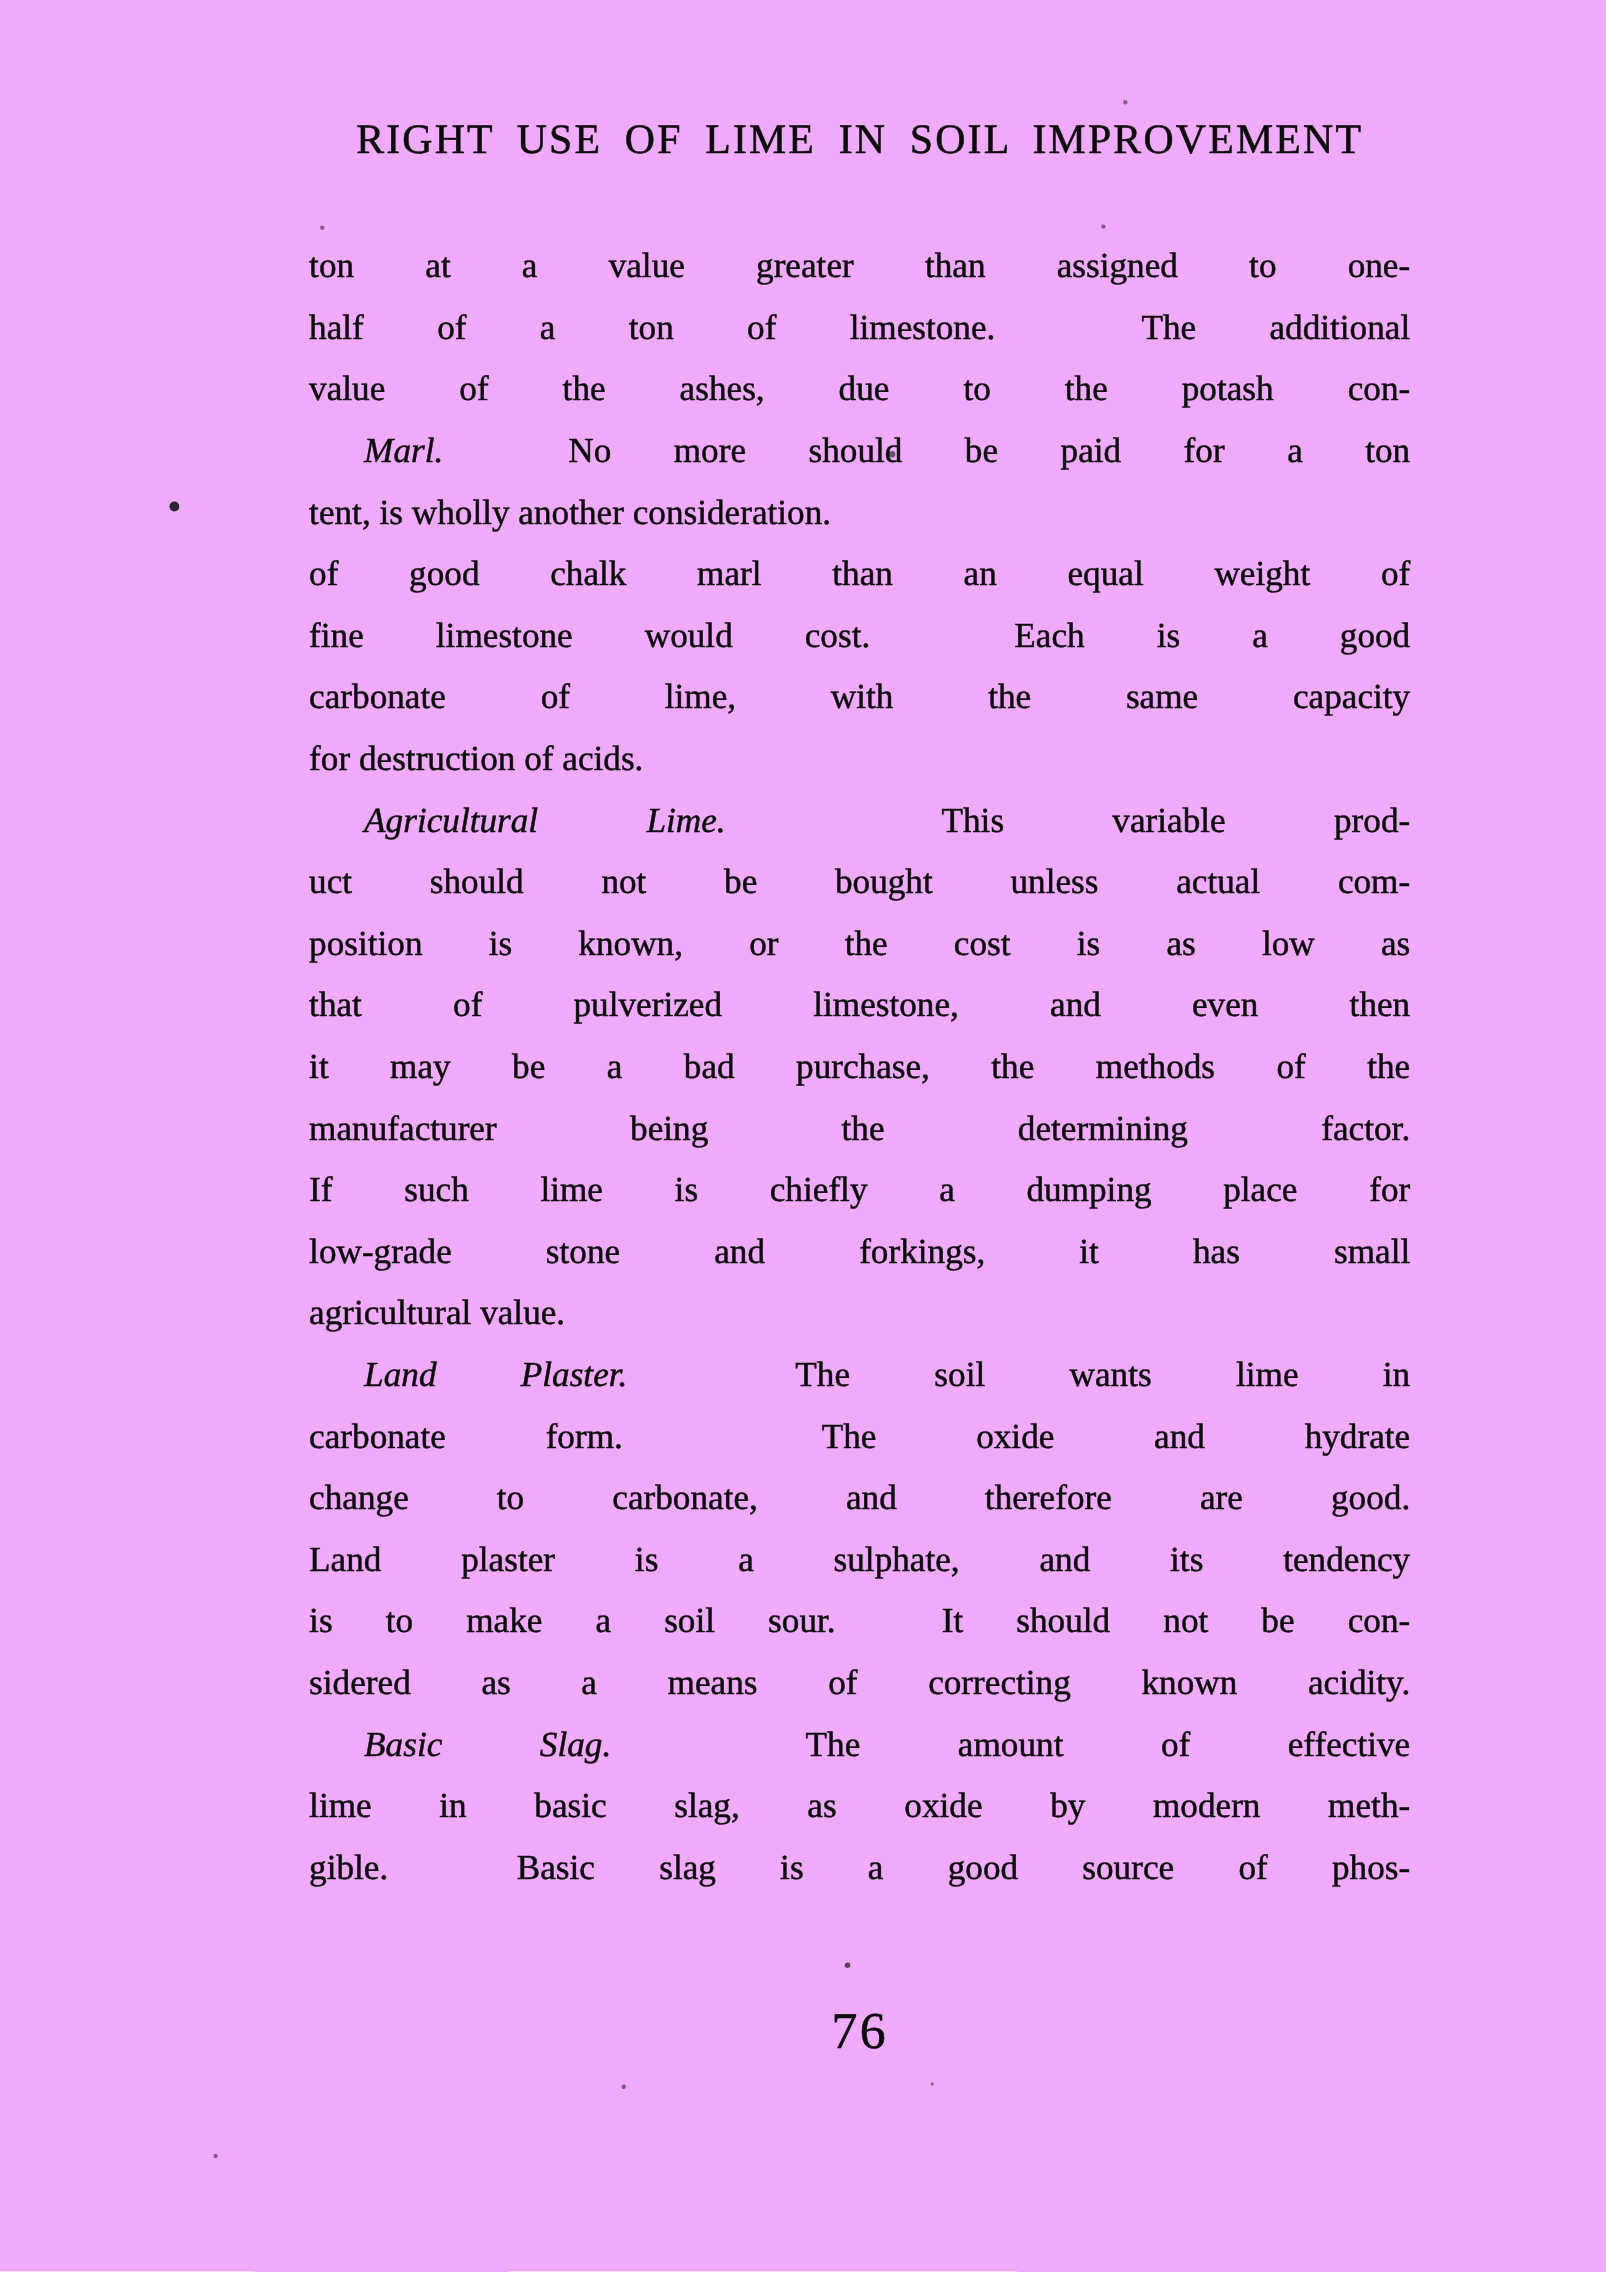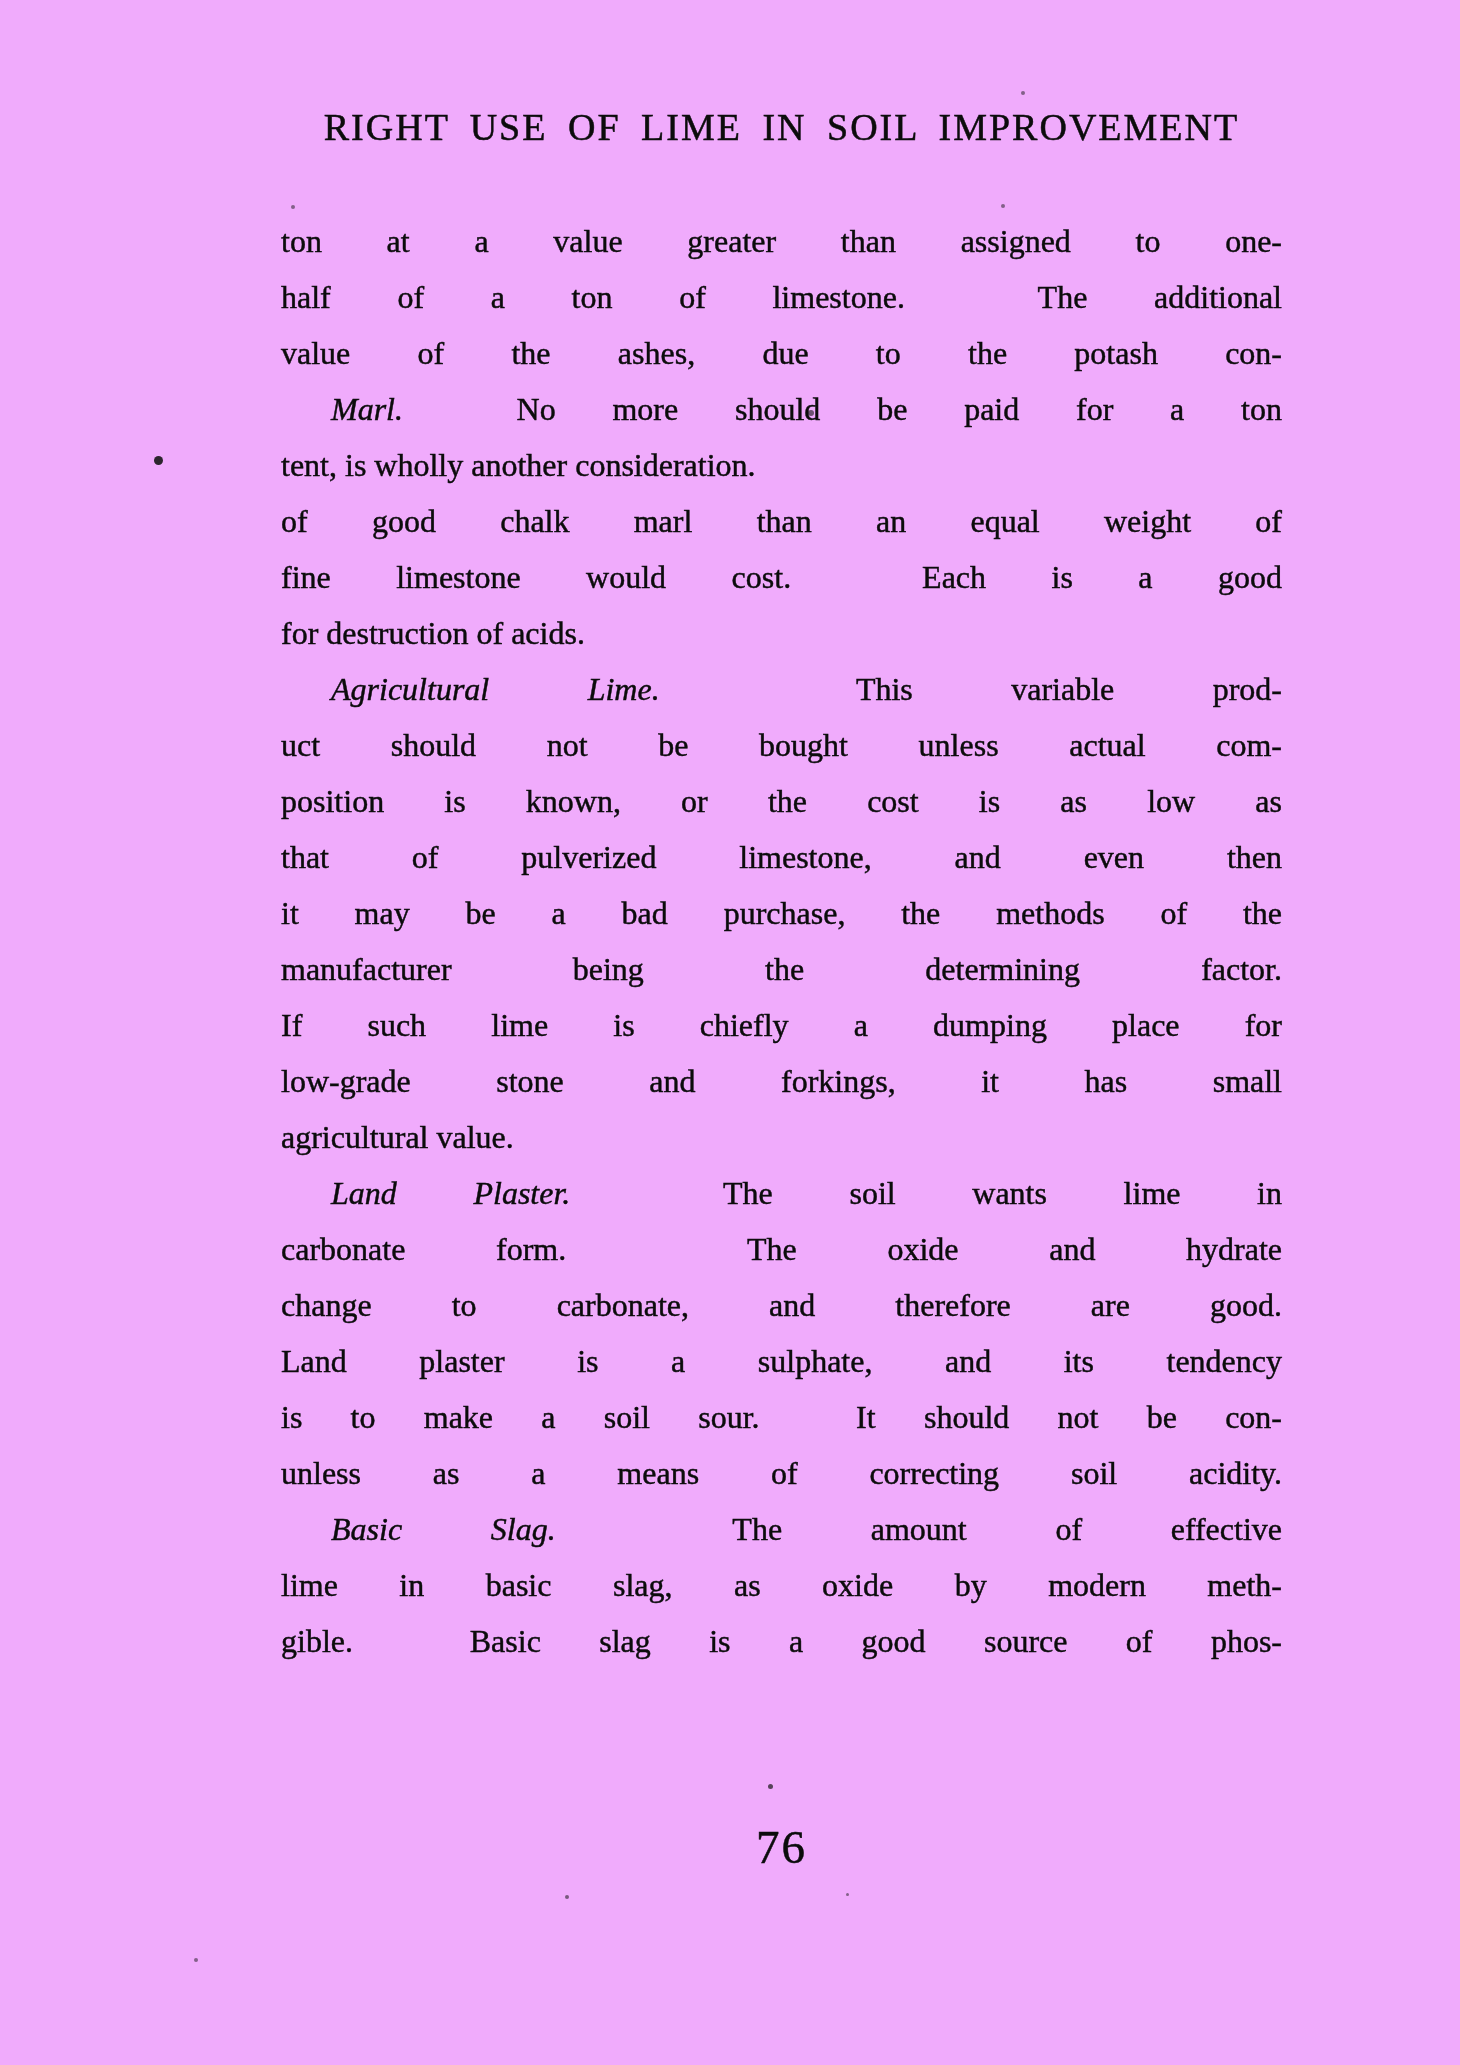--- a/index.html
+++ b/index.html
@@ -79,36 +79,37 @@
   <div class="running-header">RIGHT USE OF LIME IN SOIL IMPROVEMENT</div>
 
   <div class="text-block" id="text-block">
       <div class="line">ton at a value greater than assigned to one-</div>
       <div class="line">half of a ton of limestone.  The additional</div>
       <div class="line">value of the ashes, due to the potash con-</div>
       <div class="line indent"><i>Marl.</i>  No more should be paid for a ton</div>
       <div class="line short">tent, is wholly another consideration.</div>
       <div class="line">of good chalk marl than an equal weight of</div>
       <div class="line">fine limestone would cost.  Each is a good</div>
+      <div class="line">carbonate of lime, with the same capacity</div>
       <div class="line short">for destruction of acids.</div>
       <div class="line indent"><i>Agricultural Lime.</i>  This variable prod-</div>
       <div class="line">uct should not be bought unless actual com-</div>
       <div class="line">position is known, or the cost is as low as</div>
       <div class="line">that of pulverized limestone, and even then</div>
       <div class="line">it may be a bad purchase, the methods of the</div>
       <div class="line">manufacturer being the determining factor.</div>
       <div class="line">If such lime is chiefly a dumping place for</div>
       <div class="line">low-grade stone and forkings, it has small</div>
       <div class="line short">agricultural value.</div>
       <div class="line indent"><i>Land Plaster.</i>  The soil wants lime in</div>
       <div class="line">carbonate form.  The oxide and hydrate</div>
       <div class="line">change to carbonate, and therefore are good.</div>
       <div class="line">Land plaster is a sulphate, and its tendency</div>
       <div class="line">is to make a soil sour.  It should not be con-</div>
-      <div class="line">unless as a means of correcting soil acidity.</div>
+      <div class="line">sidered as a means of correcting known acidity.</div>
       <div class="line indent"><i>Basic Slag.</i>  The amount of effective</div>
       <div class="line">lime in basic slag, as oxide by modern meth-</div>
       <div class="line">gible.  Basic slag is a good source of phos-</div>
     </div>
 
   <div class="page-number">76</div>
 
   <div id="artifacts">
       <div class="speck" style="left: 154px; top: 456px; width: 9px; height: 9px; opacity: 0.9;"></div>
       <div class="speck" style="left: 808px; top: 410px; width: 6px; height: 6px; opacity: 0.6;"></div>

